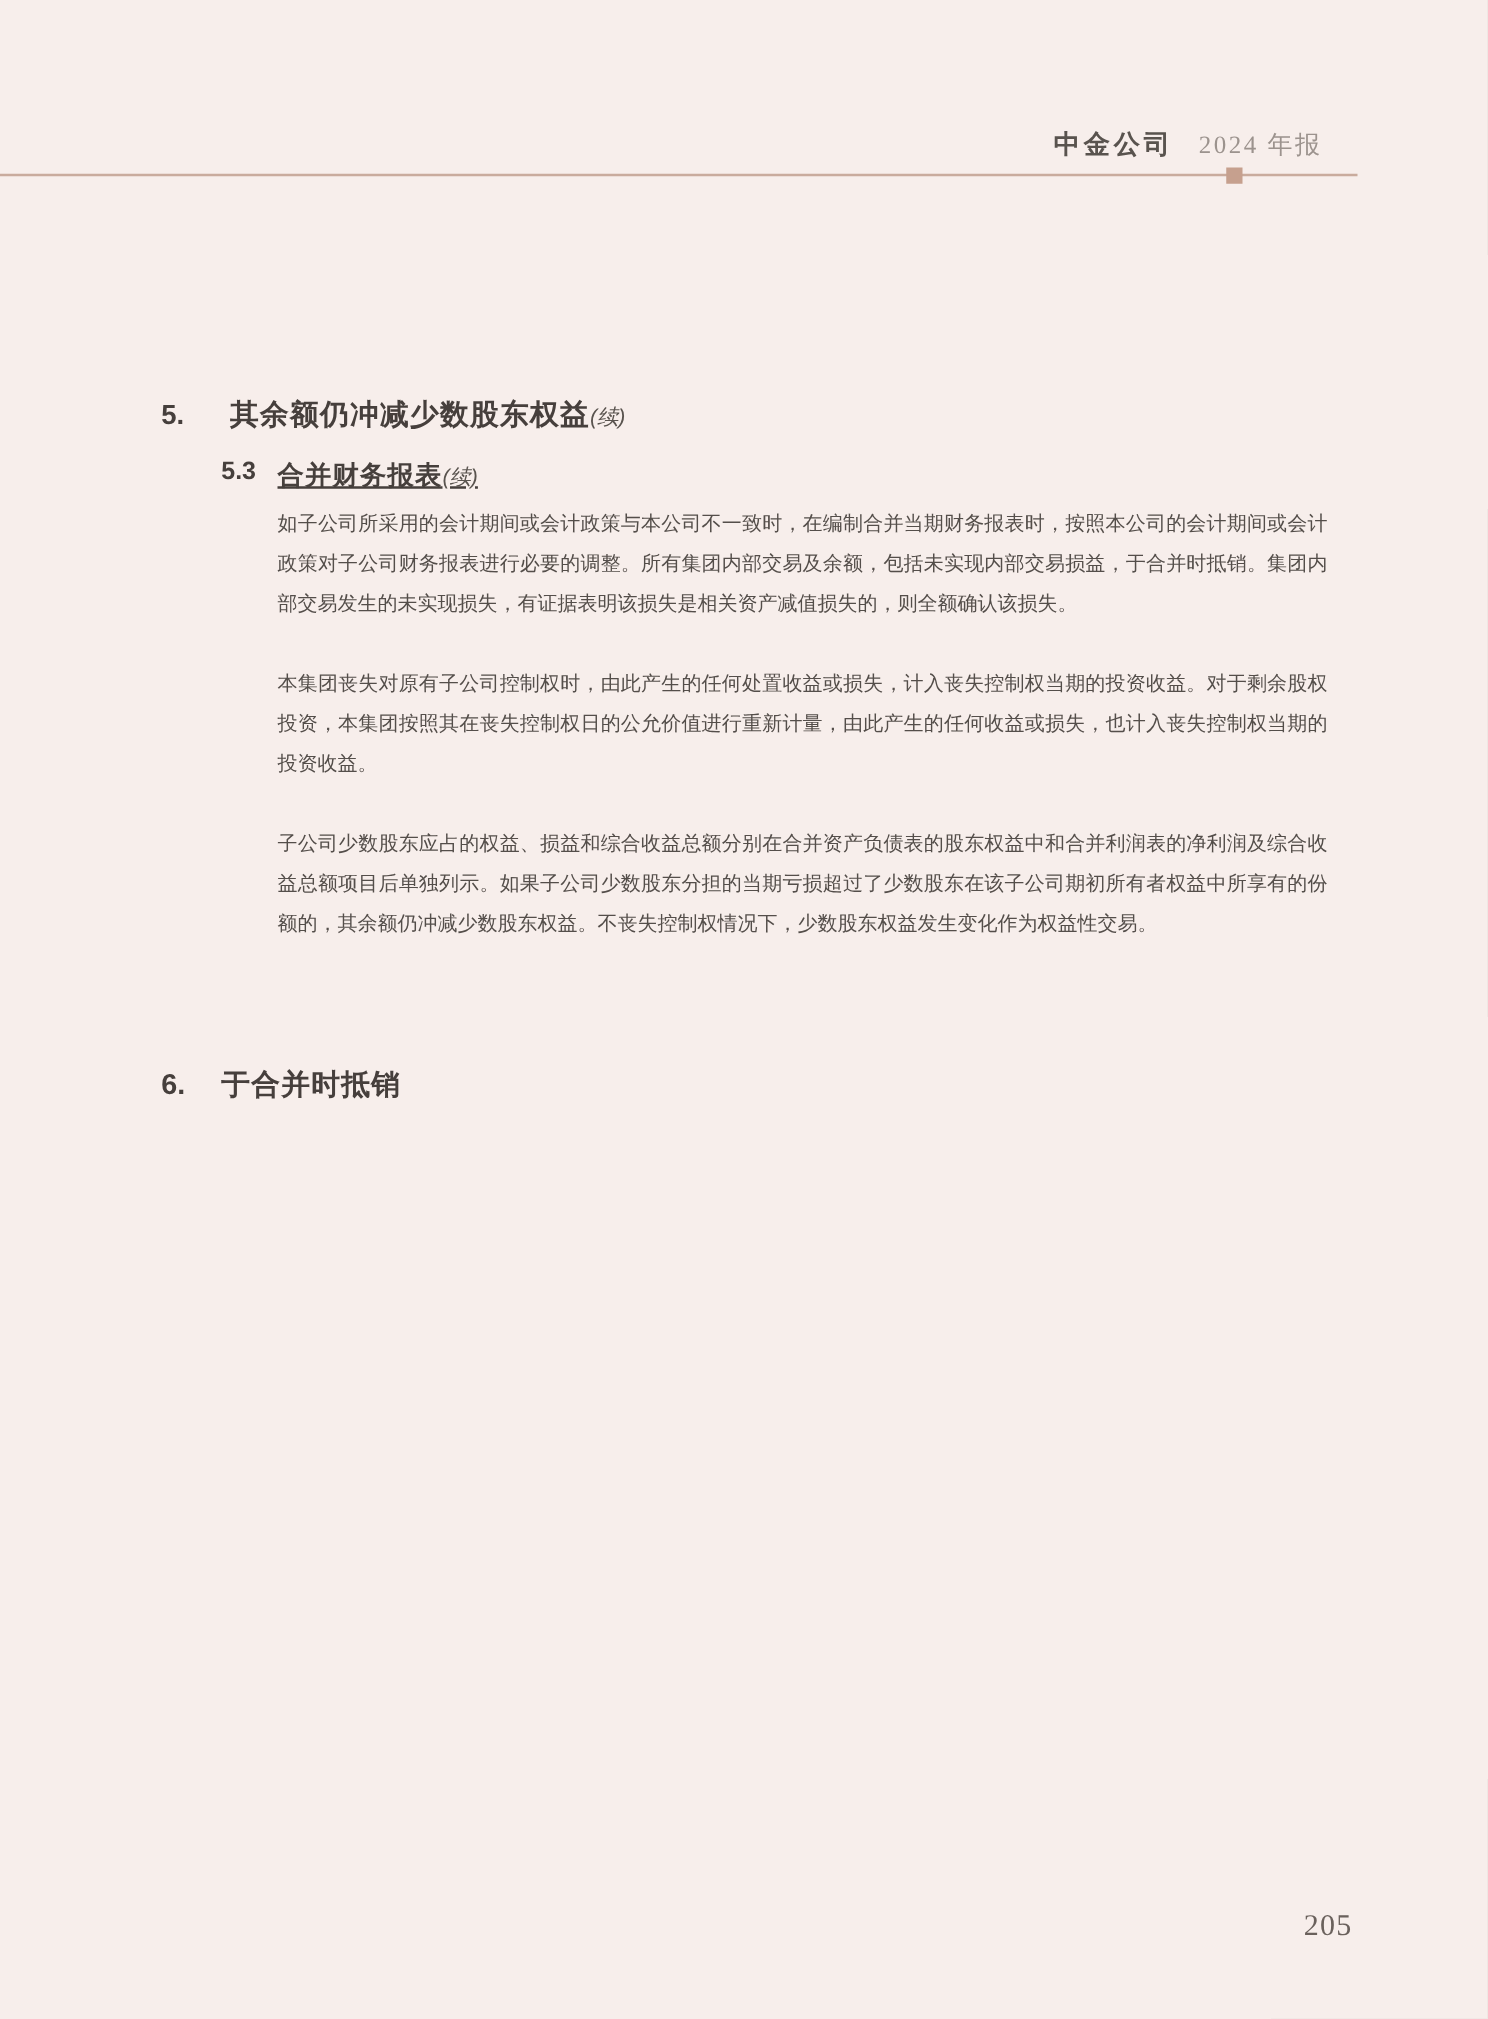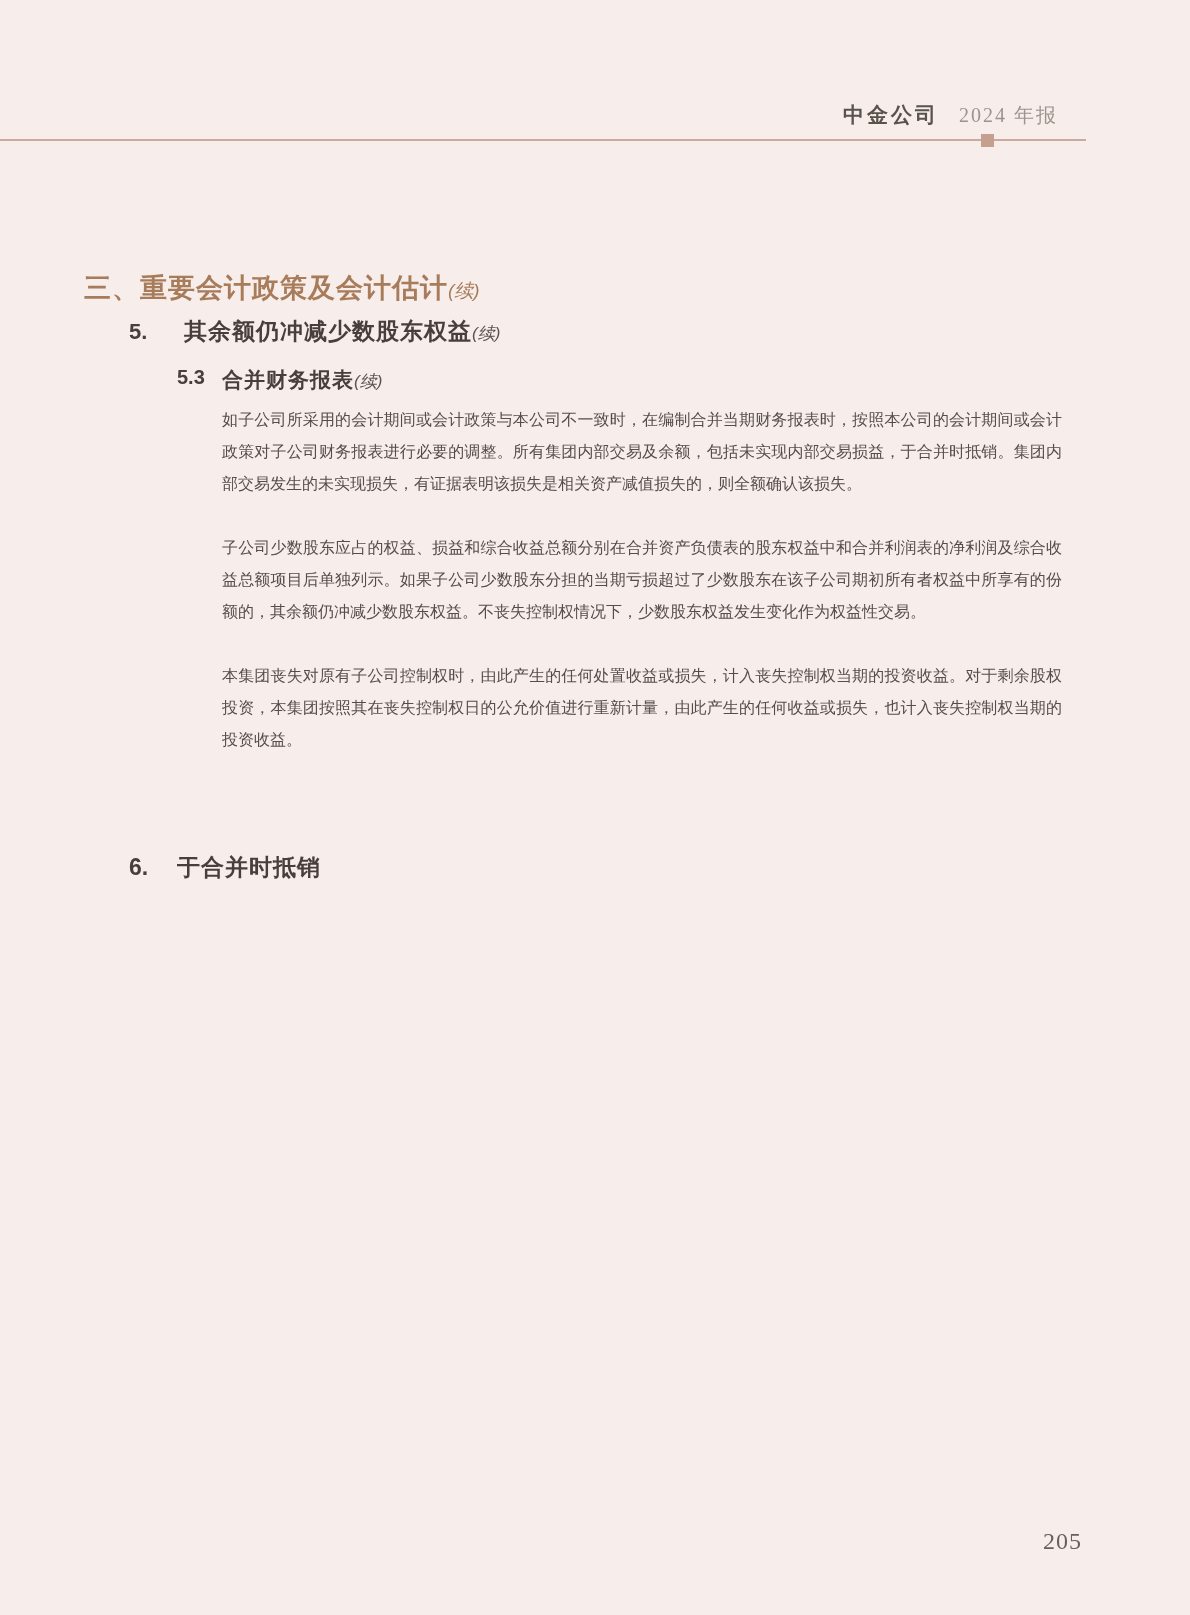--- a/index.html
+++ b/index.html
@@ -102,20 +102,21 @@
     display: inline-block;
     width: 45px;
     font-size: 20px;
     font-weight: bold;
     flex: 0 0 auto;
   }
   .h3 .title {
     font-size: 21px;
     font-weight: bold;
     letter-spacing: 1px;
+    text-decoration: underline;
   }
   .cont-2 {
     font-size: 17px;
     font-weight: normal;
     font-style: italic;
     color: #59534e;
     letter-spacing: 0;
   }
   .s5  { top: 316px; }
   .s53 { top: 366px; }
@@ -161,36 +162,35 @@
 
 <div class="page">
 
   <div class="header">
     <span class="company">中金公司</span>
     <span class="year">2024 年报</span>
   </div>
   <div class="rule"></div>
   <div class="rule-marker"></div>
 
-  <div class="h1"><span>三、重要会计政策及会计估计</span><span class="cont-1">(续)</span></div>
 
   <div class="h2 s5">
     <span class="num">5.</span>
     <span class="title"><span>其余额仍冲减少数股东权益</span><span class="cont-2">(续)</span></span>
   </div>
 
   <div class="h3 s53">
     <span class="num">5.3</span>
     <span class="title"><span>合并财务报表</span><span class="cont-2">(续)</span></span>
   </div>
 
   <div class="body-block body-53">
     <p>如子公司所采用的会计期间或会计政策与本公司不一致时，在编制合并当期财务报表时，按照本公司的会计期间或会计政策对子公司财务报表进行必要的调整。所有集团内部交易及余额，包括未实现内部交易损益，于合并时抵销。集团内部交易发生的未实现损失，有证据表明该损失是相关资产减值损失的，则全额确认该损失。</p>
+    <p>本集团丧失对原有子公司控制权时，由此产生的任何处置收益或损失，计入丧失控制权当期的投资收益。对于剩余股权投资，本集团按照其在丧失控制权日的公允价值进行重新计量，由此产生的任何收益或损失，也计入丧失控制权当期的投资收益。</p>
     <p>子公司少数股东应占的权益、损益和综合收益总额分别在合并资产负债表的股东权益中和合并利润表的净利润及综合收益总额项目后单独列示。如果子公司少数股东分担的当期亏损超过了少数股东在该子公司期初所有者权益中所享有的份额的，其余额仍冲减少数股东权益。不丧失控制权情况下，少数股东权益发生变化作为权益性交易。</p>
-    <p>本集团丧失对原有子公司控制权时，由此产生的任何处置收益或损失，计入丧失控制权当期的投资收益。对于剩余股权投资，本集团按照其在丧失控制权日的公允价值进行重新计量，由此产生的任何收益或损失，也计入丧失控制权当期的投资收益。</p>
   </div>
 
   <div class="h2 s6">
     <span class="num">6.</span>
     <span class="title">于合并时抵销</span>
   </div>
 
 
   <div class="page-number">205</div>
 

